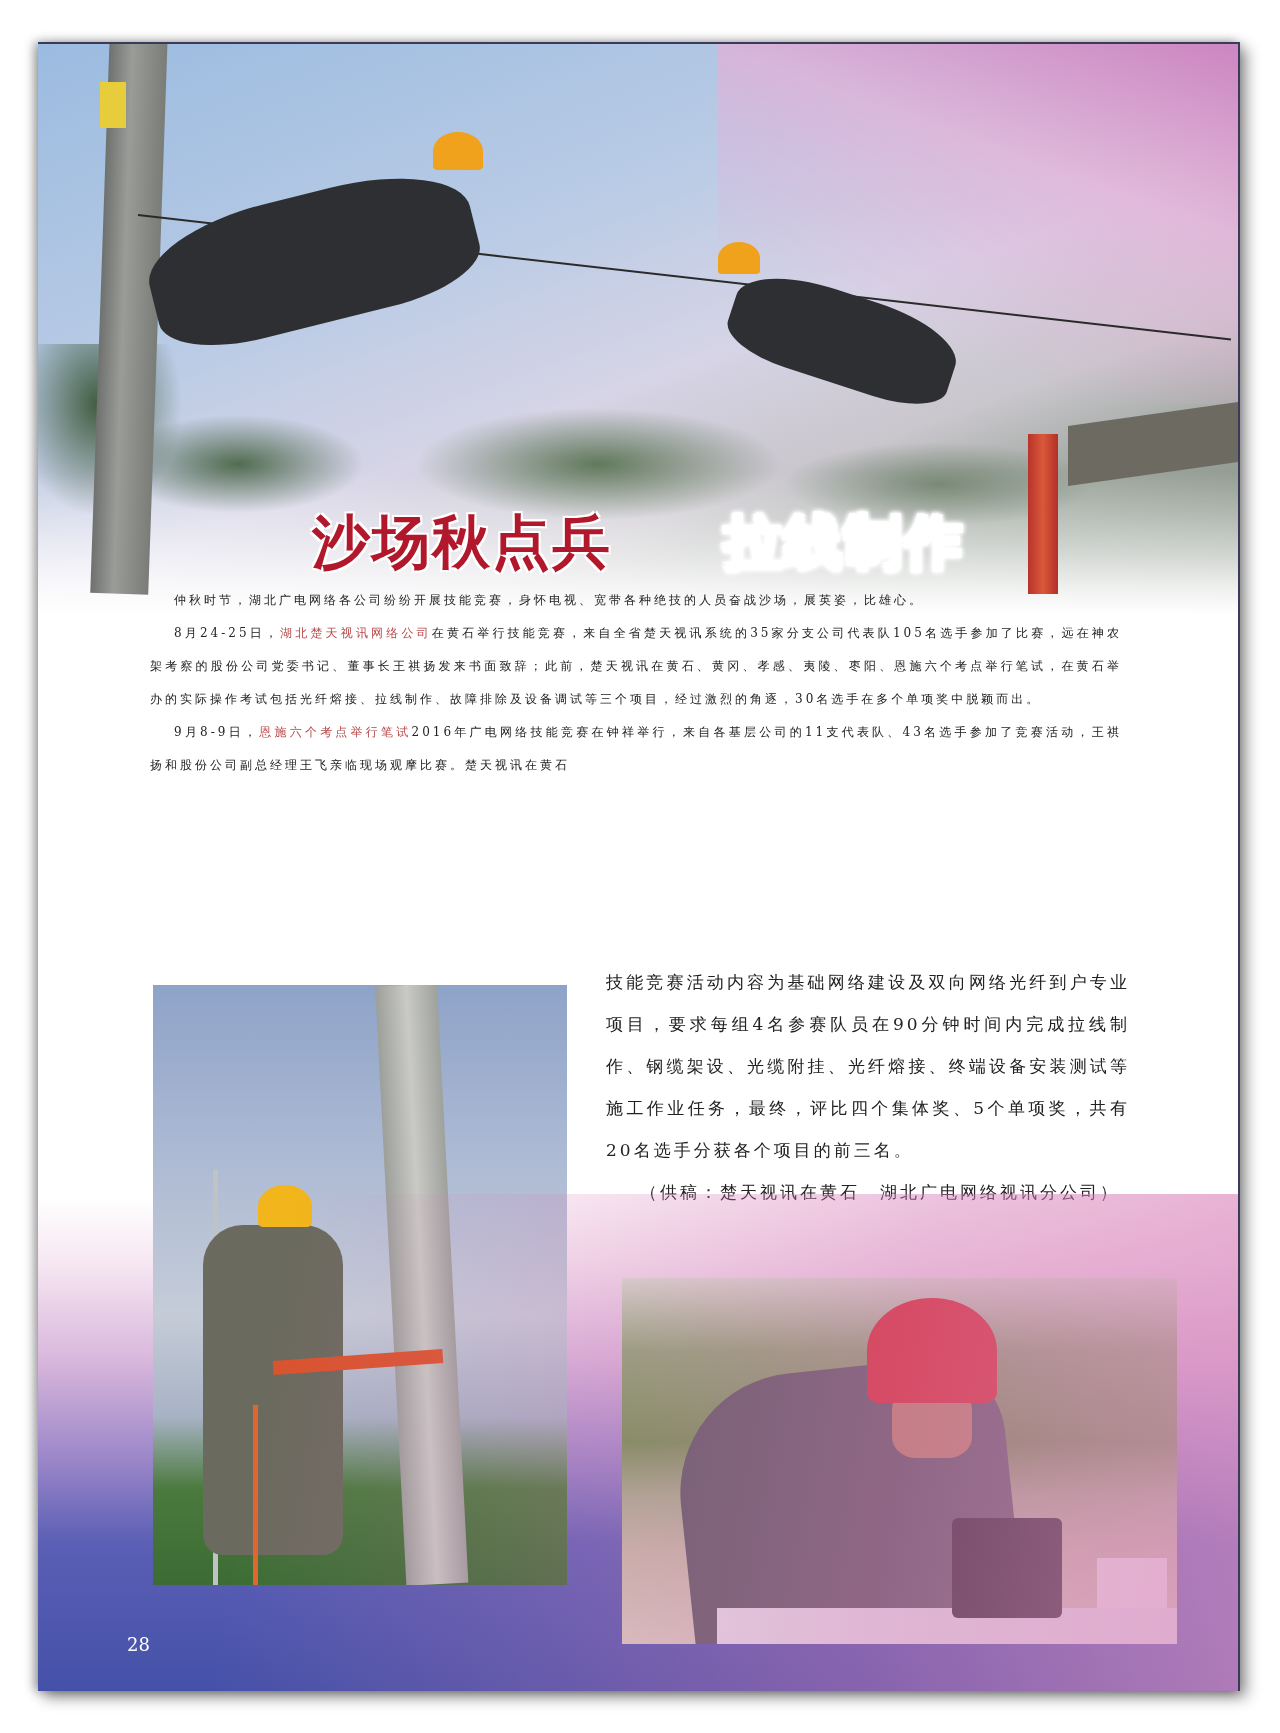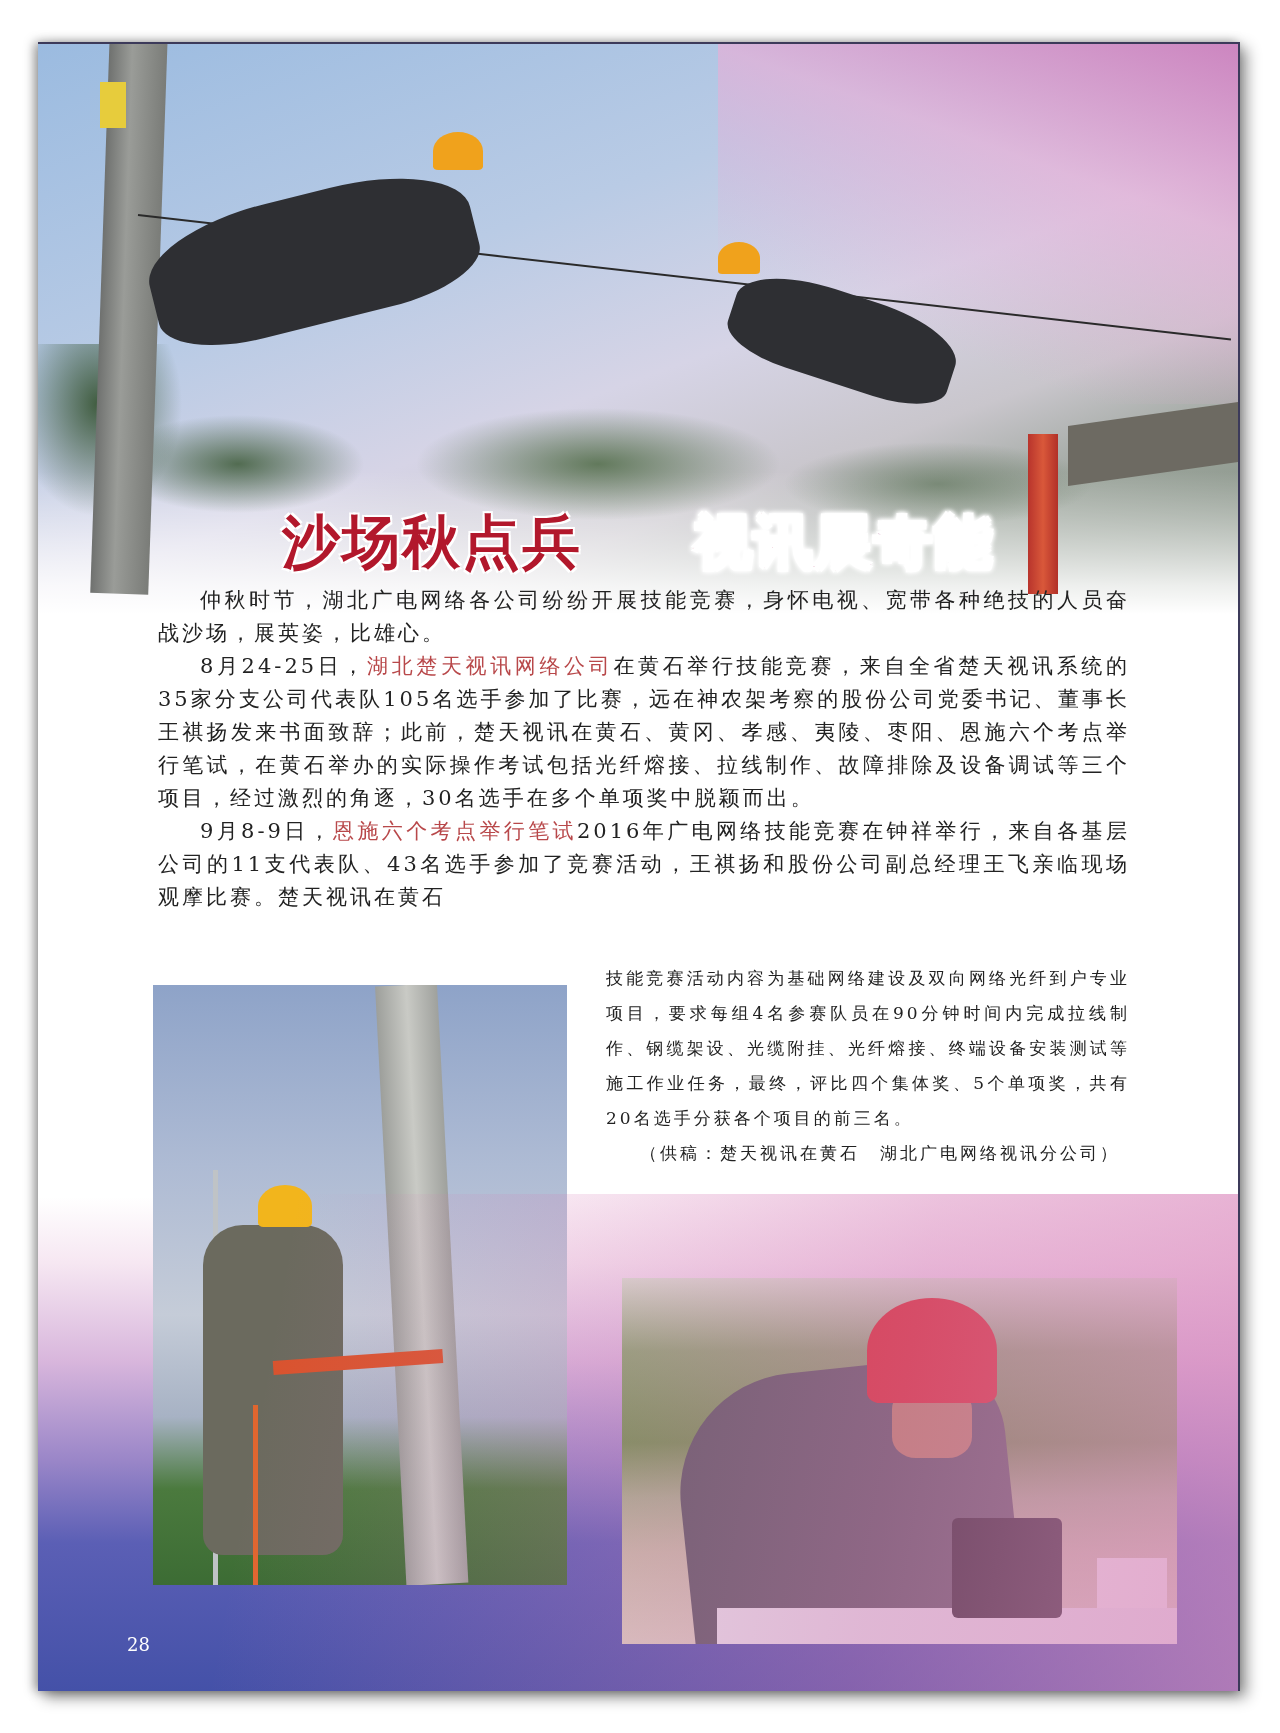--- a/index.html
+++ b/index.html
@@ -64,29 +64,29 @@
   }
   .title span {
     display: inline-block; padding: 0 6px;
     -webkit-text-stroke: 0px;
     text-shadow: 0 0 3px #fff, 0 0 3px #fff, 2px 2px 0 #fff, -2px -2px 0 #fff, 2px -2px 0 #fff, -2px 2px 0 #fff;
   }
   .t1 { color: #b2182c; margin-right: 78px; }
   .t2 { color: #b02a6a; background: linear-gradient(90deg,#d2283f,#b0306f 45%,#5a2a8c 100%); -webkit-background-clip: text; background-clip: text; color: transparent; text-shadow: none; filter: drop-shadow(0 0 2px #fff) drop-shadow(0 0 2px #fff); }
 
   .body-text {
-    position: absolute; left: 120px; top: 540px; width: 972px;
-    font-size: 21px; line-height: 33px; color: #222; letter-spacing: 3px;
+    position: absolute; left: 112px; top: 540px; width: 972px;
+    font-size: 12px; line-height: 33px; color: #222; letter-spacing: 3px;
     text-align: justify;
   }
   .body-text p { margin: 0; text-indent: 2em; }
   .hl { color: #b8484a; }
   .side-text {
     position: absolute; left: 568px; top: 917px; width: 524px;
-    font-size: 17px; line-height: 35px; color: #222; letter-spacing: 3px; text-align: justify;
+    font-size: 17px; line-height: 42px; color: #222; letter-spacing: 3px; text-align: justify;
   }
   .side-text p { margin: 0; }
   .credit { text-indent: 2em; }
 
   .photo {
     position: absolute; overflow: hidden;
   }
   .photo-left {
     left: 115px; top: 941px; width: 414px; height: 600px;
     background: linear-gradient(180deg, #8ea3c8 0%, #aebbd4 30%, #c5ccd8 55%, #a7b2c4 72%, #4b7a3e 84%, #3c6c34 100%);
@@ -128,21 +128,21 @@
     <div class="worker" style="left:110px;top:150px;width:330px;height:130px;transform:rotate(-14deg);"></div>
     <div class="helmet" style="left:395px;top:88px;width:50px;height:38px;"></div>
     <div class="worker" style="left:690px;top:250px;width:230px;height:90px;transform:rotate(18deg);"></div>
     <div class="helmet" style="left:680px;top:198px;width:42px;height:32px;"></div>
     <div class="tower-red"></div>
     <div class="stand"></div>
   </div>
 
   <div class="title">
     <span class="t1">沙场秋点兵</span>
-    <span class="t2">视讯展奇能</span>
+    <span class="t2">拉线制作</span>
   </div>
 
   <div class="body-text">
     <p>仲秋时节，湖北广电网络各公司纷纷开展技能竞赛，身怀电视、宽带各种绝技的人员奋战沙场，展英姿，比雄心。</p>
     <p><span>8月24-25日，</span><span class="hl">湖北楚天视讯网络公司</span><span>在黄石举行技能竞赛，来自全省楚天视讯系统的35家分支公司代表队105名选手参加了比赛，远在神农架考察的股份公司党委书记、董事长王祺扬发来书面致辞；此前，楚天视讯在黄石、黄冈、孝感、夷陵、枣阳、恩施六个考点举行笔试，在黄石举办的实际操作考试包括光纤熔接、拉线制作、故障排除及设备调试等三个项目，经过激烈的角逐，30名选手在多个单项奖中脱颖而出。</span></p>
     <p><span>9月8-9日，</span><span class="hl">恩施六个考点举行笔试</span><span>2016年广电网络技能竞赛在钟祥举行，来自各基层公司的11支代表队、43名选手参加了竞赛活动，王祺扬和股份公司副总经理王飞亲临现场观摩比赛。楚天视讯在黄石</span></p>
   </div>
 
   <div class="side-text">
     <p>技能竞赛活动内容为基础网络建设及双向网络光纤到户专业项目，要求每组4名参赛队员在90分钟时间内完成拉线制作、钢缆架设、光缆附挂、光纤熔接、终端设备安装测试等施工作业任务，最终，评比四个集体奖、5个单项奖，共有20名选手分获各个项目的前三名。</p>

